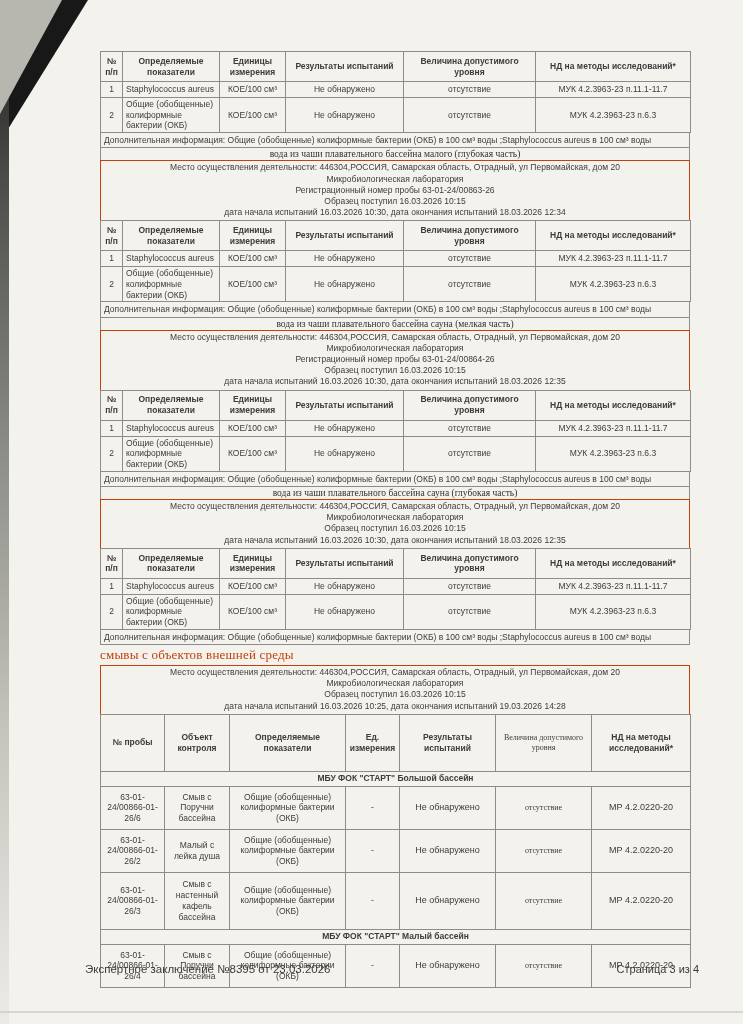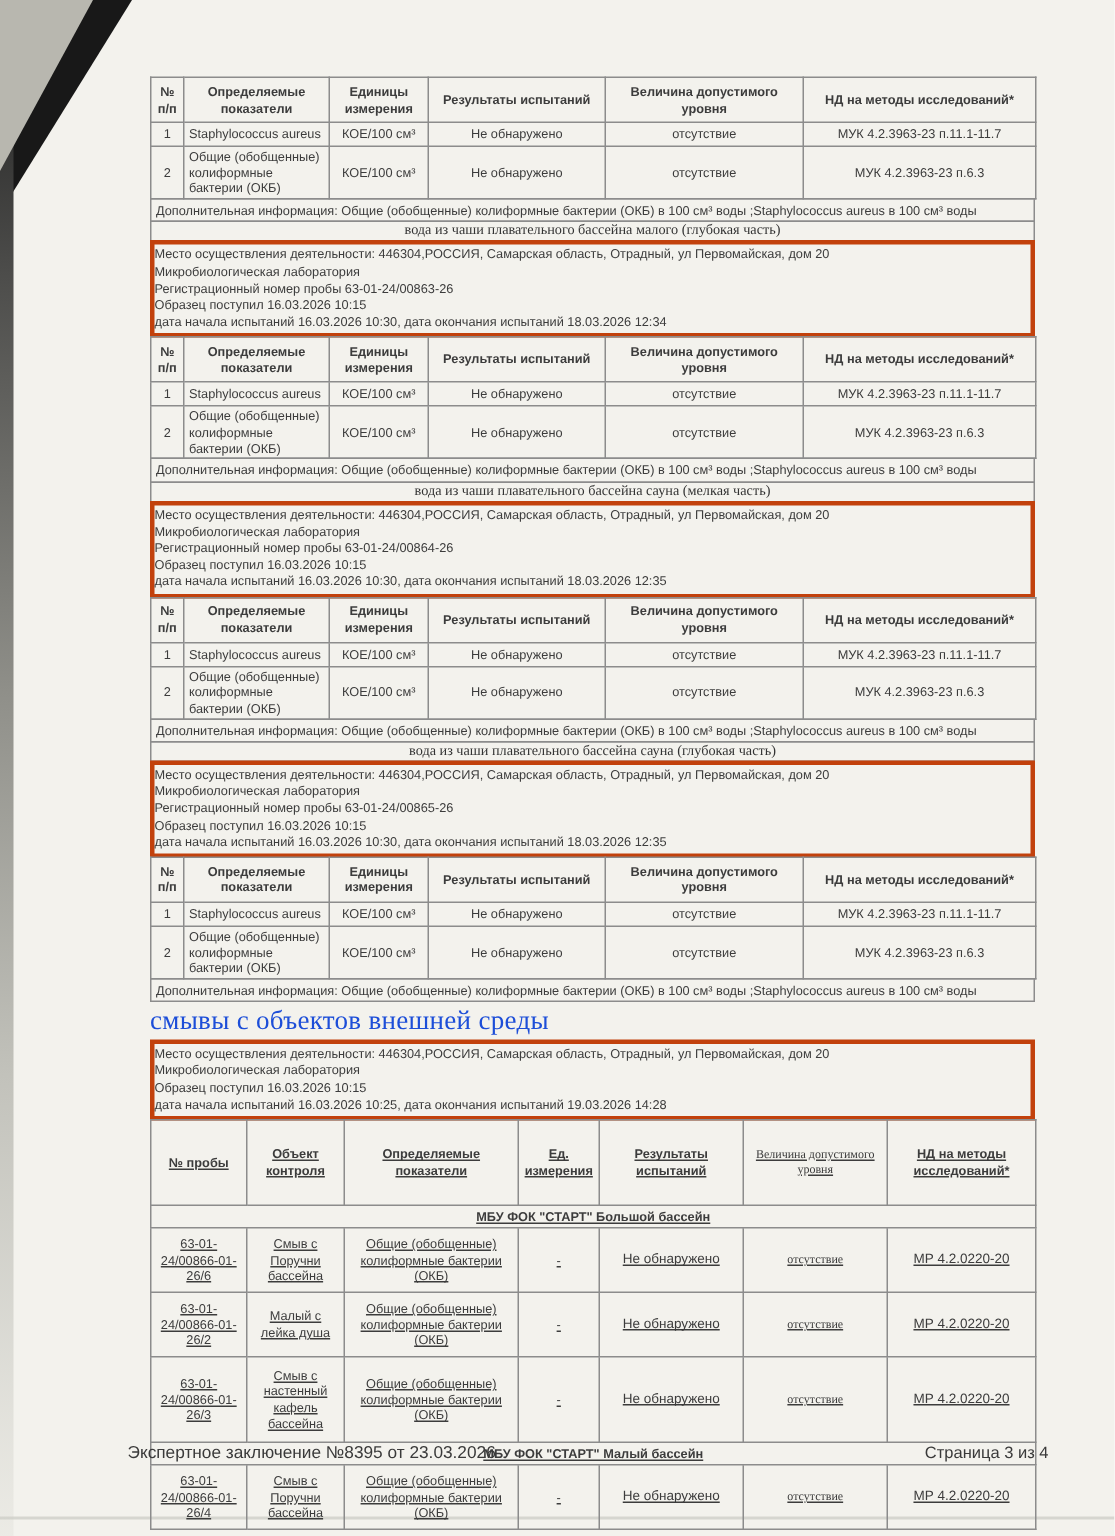--- a/index.html
+++ b/index.html
@@ -13,27 +13,27 @@
   .wtable{margin-top:-1px;}
   .wtable .hdr td{font-weight:bold;height:27px;}
   .wtable td.ind{text-align:left;}
   .wtable .r1 td{height:13px;}
   .wtable .r2 td{height:31px;}
 
   .addinfo{border:1px solid #8c8c8c;margin-top:-1px;font-size:8.5px;line-height:1.2;
            padding:2px 3px;background:transparent;}
   .sample-title{border:1px solid #8c8c8c;margin-top:-1px;text-align:center;
                 font-family:"Liberation Serif",serif;font-size:9.5px;padding:1px 2px;color:#333;}
-  .info-box{border:3px solid #c2410c;margin-top:-1px;font-size:8.5px;
+  .info-box{border:1px solid #c2410c;margin-top:-1px;text-align:center;font-size:8.5px;
             line-height:11.2px;padding:1px 0 2px;}
 
-  .swab-heading{font-family:"Liberation Serif",serif;font-size:18px;color:#1d4ed8;
+  .swab-heading{font-family:"Liberation Serif",serif;font-size:13px;color:#c2410c;
                 padding:2px 0 2px;letter-spacing:.2px;}
 
-  .stable{margin-top:-1px;text-decoration:underline;}
+  .stable{margin-top:-1px;}
   .stable .hdr td{font-weight:bold;height:54px;}
   .stable .hdr td.limit-hdr{font-family:"Liberation Serif",serif;font-weight:normal;font-size:8px;}
   .stable .group td{font-weight:bold;height:12px;}
   .stable .srow td{height:40px;}
   .stable .srow.tall td{height:54px;}
   .stable td.sample{overflow-wrap:anywhere;}
   .stable td.result{font-size:9px;}
   .stable td.limit{font-family:"Liberation Serif",serif;font-size:8px;}
   .stable td.method{font-size:9px;}
   .stable td.unit-hdr{overflow-wrap:anywhere;word-break:break-word;}
@@ -192,21 +192,20 @@
         <td>МУК 4.2.3963-23 п.6.3</td>
       </tr>
     </tbody>
       </table>
     <div class="addinfo">Дополнительная информация: Общие (обобщенные) колиформные бактерии (ОКБ) в 100 см³ воды ;Staphylococcus aureus в 100 см³ воды</div>
 
     <div class="sample-title">вода из чаши плавательного бассейна сауна (глубокая часть)</div>
     <div class="info-box">
       <div>Место осуществления деятельности: 446304,РОССИЯ, Самарская область, Отрадный, ул Первомайская, дом 20</div>
       <div>Микробиологическая лаборатория</div>
-      <div>Регистрационный номер пробы 63-01-24/00865-26</div>
       <div>Образец поступил 16.03.2026 10:15</div>
       <div>дата начала испытаний 16.03.2026 10:30, дата окончания испытаний 18.03.2026 12:35</div>
     </div>
     <table class="wtable">
       <colgroup>
           <col style="width:22px">
           <col style="width:97px">
           <col style="width:66px">
           <col style="width:118px">
           <col style="width:132px">

